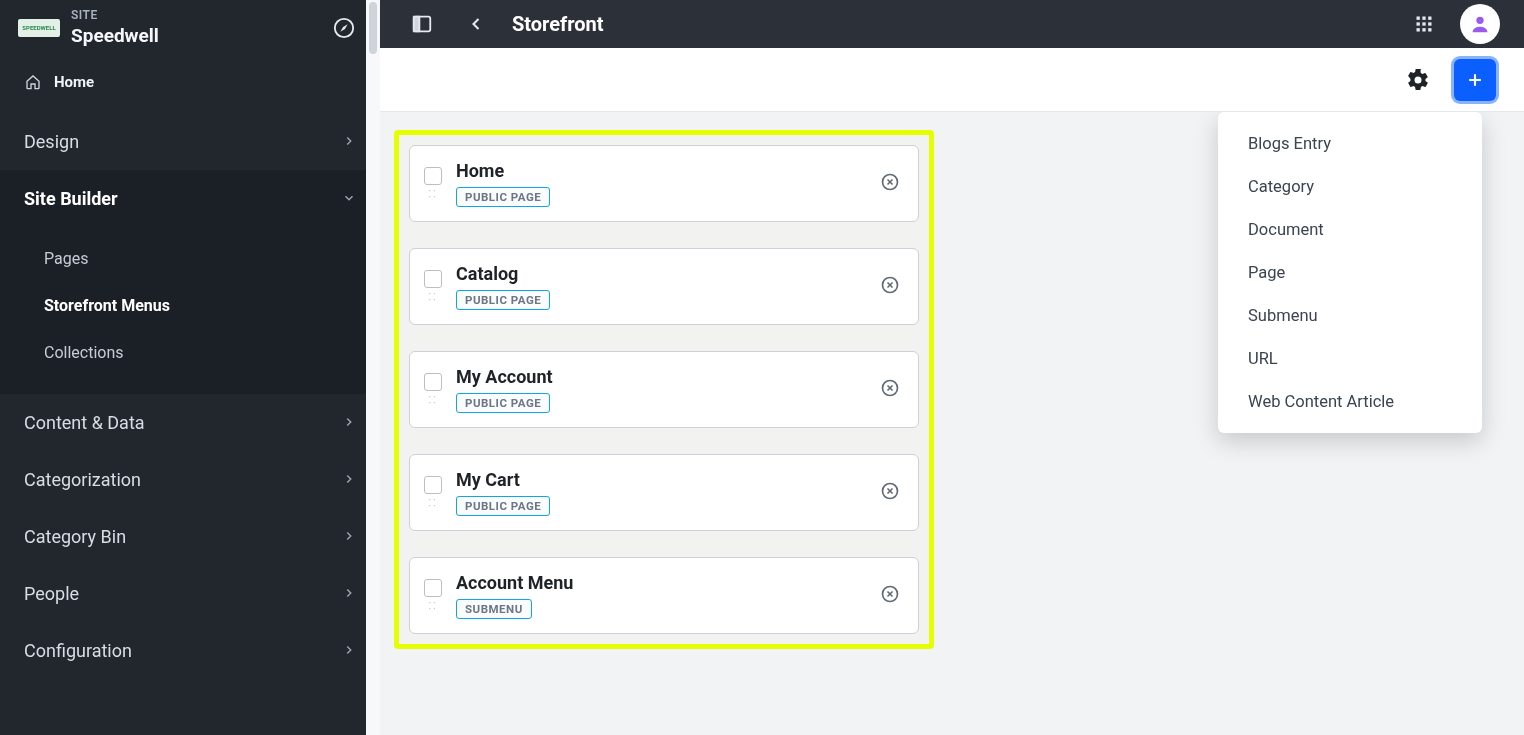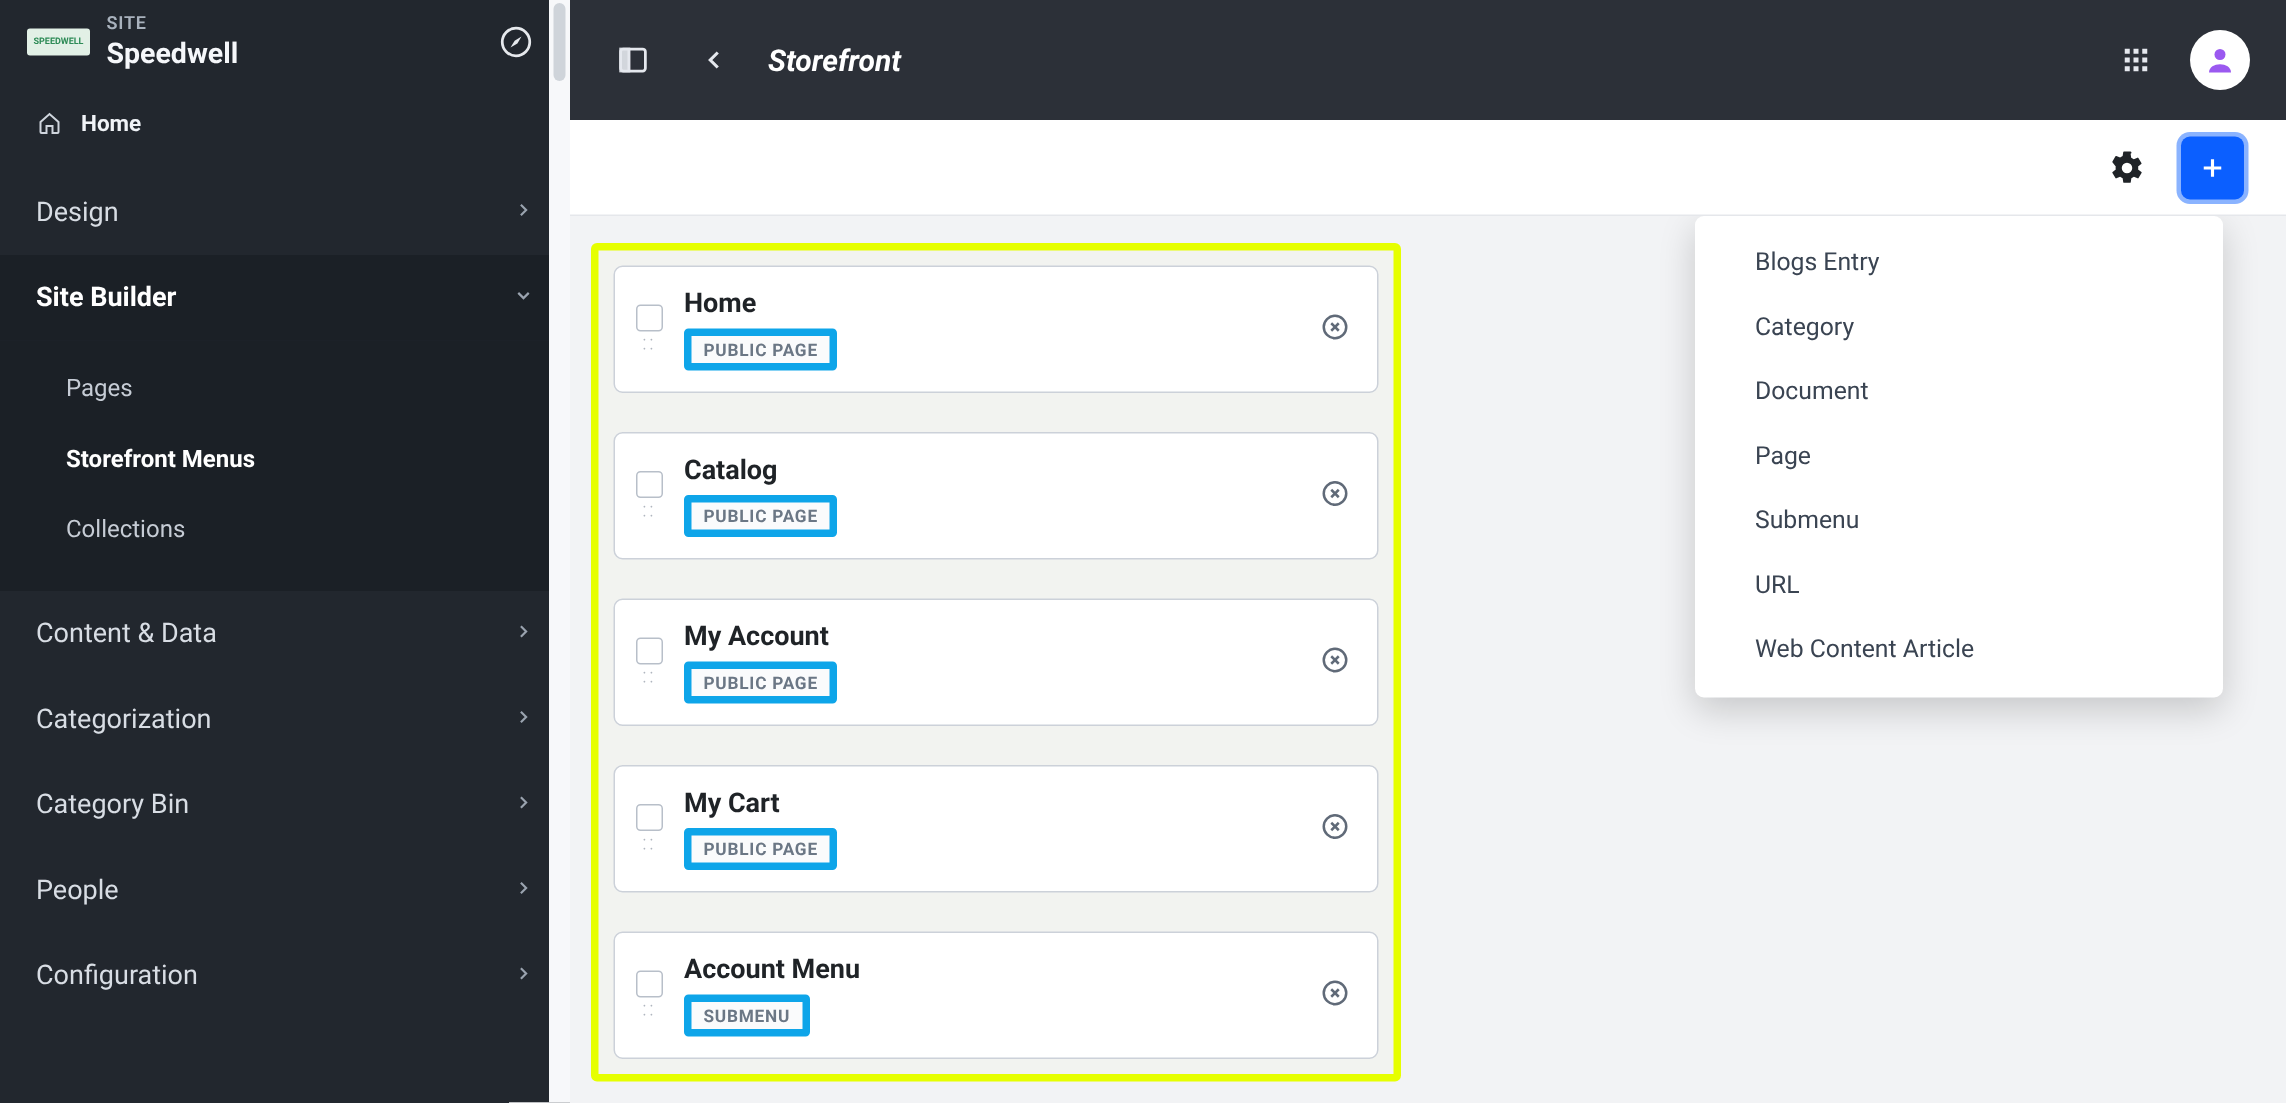--- a/index.html
+++ b/index.html
@@ -96,26 +96,25 @@
 
   
   .main {
     flex: 1;
     display: flex;
     flex-direction: column;
     min-width: 0;
   }
   .topbar {
     background: #2c3038;
-    height: 80px;
+    height: 48px;
     display: flex; align-items: center;
     padding: 0 24px 0 24px;
     color: #fff;
     gap: 18px;
-    font-style: italic;
   }
   .topbar .spacer { flex: 1; }
   .icon-btn {
     width: 36px; height: 36px;
     display: flex; align-items: center; justify-content: center;
     color: #e5e8ee;
     cursor: pointer;
   }
   .page-title {
     font-size: 20px; font-weight: 700;
@@ -183,40 +182,40 @@
   }
   .drag-dots {
     color: #b0b6bf; font-size: 10px; line-height: 6px; letter-spacing: 2px;
   }
   .card-body { flex: 1; display: flex; flex-direction: column; gap: 6px; }
   .card-title { font-size: 18px; font-weight: 700; color: #1f2327; }
   .badge {
     align-self: flex-start;
     font-size: 11.5px; font-weight: 700; letter-spacing: 0.5px;
     color: #6b7785;
-    border: 5px solid #0ea5e9;
+    border: 1px solid #0ea5e9;
     border-radius: 3px;
     padding: 2px 8px;
     background: #fafbfc;
   }
   .card-remove {
     color: #606a78;
     cursor: pointer;
   }
 
   
   .dropdown {
     position: absolute;
     top: 0px;
     right: 42px;
-    width: 352px;
+    width: 264px;
     background: #fff;
     border-radius: 6px;
     box-shadow: 0 8px 24px rgba(0,0,0,0.18);
-    padding: 10px 16px;
+    padding: 10px 6px;
     z-index: 50;
     margin-left: 32px;
   }
   .dropdown-item {
     padding: 12px 24px;
     font-size: 16.5px;
     color: #3a4452;
     cursor: pointer;
   }
 </style>

